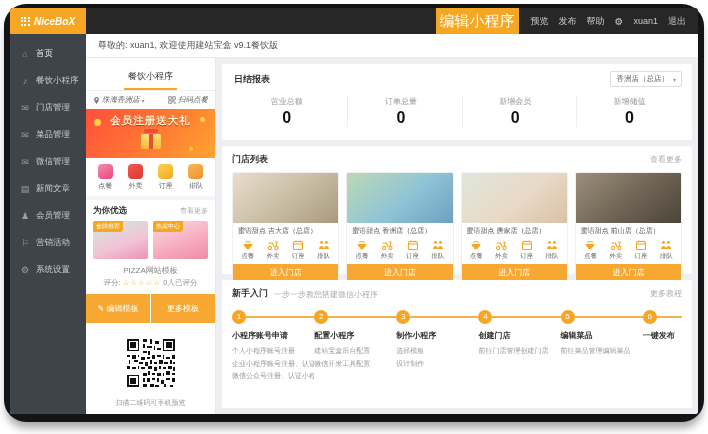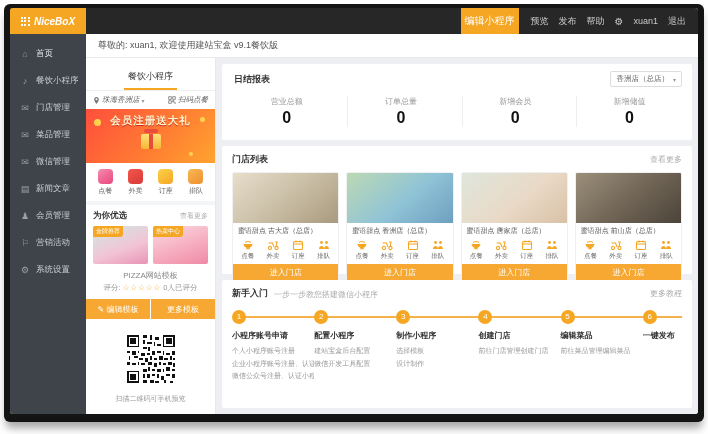--- a/index.html
+++ b/index.html
@@ -1,34 +1,34 @@
 <!DOCTYPE html>
 <html><head>
 <meta charset="utf-8">
 <style>
   * { box-sizing: border-box; margin: 0; padding: 0; }
   html,body { width: 708px; height: 434px; background: #fff; overflow: hidden;
     font-family: "Liberation Sans", "DejaVu Sans", sans-serif; }
   .frame { position: absolute; left: 4px; top: 4px; width: 700px; height: 418px;
-    background: #141414; border-radius: 6px; padding: 4px 6px 8px 6px;
+    background: #141414; border-radius: 22px; padding: 4px 6px 8px 6px;
     box-shadow: 0 8px 9px -2px rgba(0,0,0,.35); }
   .screen { width: 100%; height: 100%; border-radius: 3px; overflow: hidden;
     display: flex; flex-direction: column; background: #edeff3; }
 
   
   .topbar { height: 26px; background: #272727; display: flex; align-items: stretch; flex: none; }
   .logo { width: 76px; background: #f5a623; color: #fff; display: flex; align-items: center;
     justify-content: center; gap: 4px; font-size: 10px; font-weight: bold; font-style: italic; }
   .grid-glyph { display: inline-block; width: 9px; height: 9px;
     background:
       linear-gradient(#fff,#fff) 0 0/2px 2px no-repeat, linear-gradient(#fff,#fff) 3.5px 0/2px 2px no-repeat, linear-gradient(#fff,#fff) 7px 0/2px 2px no-repeat,
       linear-gradient(#fff,#fff) 0 3.5px/2px 2px no-repeat, linear-gradient(#fff,#fff) 3.5px 3.5px/2px 2px no-repeat, linear-gradient(#fff,#fff) 7px 3.5px/2px 2px no-repeat,
       linear-gradient(#fff,#fff) 0 7px/2px 2px no-repeat, linear-gradient(#fff,#fff) 3.5px 7px/2px 2px no-repeat, linear-gradient(#fff,#fff) 7px 7px/2px 2px no-repeat; }
   .topbar-spacer { flex: 1; }
-  .edit-mp-btn { background: #f5a623; color: #fff; border: none; font-size: 10px;
+  .edit-mp-btn { background: #f5a623; color: #fff; border: none; font-size: 15px;
     padding: 0 4px; cursor: pointer; font-family: inherit; }
   .topbar-links { display: flex; align-items: center; gap: 10px; padding: 0 12px; font-size: 9px; color: #c9c9c9; }
   .topbar-links span { cursor: pointer; }
   .gear { font-size: 10px; color: #c9c9c9; }
 
   
   .body-row { flex: 1; display: flex; min-height: 0; }
   .sidebar { width: 76px; background: #3e4449; flex: none; padding-top: 6px; }
   .side-item { height: 27px; display: flex; align-items: center; gap: 6px; padding-left: 10px;
     color: #c9cdd1; font-size: 8.5px; cursor: pointer; }
@@ -78,21 +78,21 @@
   .picks-imgs { display: flex; gap: 5px; margin-top: 4px; }
   .pick-img { flex: 1; height: 38px; border-radius: 2px; position: relative; overflow: hidden; cursor: pointer; }
   .pick-img.p1 { background: linear-gradient(160deg, #cfe9e2 0%, #f2c3d4 60%, #e993b4 100%); }
   .pick-img.p2 { background: linear-gradient(160deg, #fadbe3 0%, #f6aabc 60%, #ef8aa5 100%); }
   .pick-tag { position: absolute; left: 0; top: 0; background: #f5a623; color: #fff;
     font-size: 6px; padding: 1px 3px; border-radius: 0 0 3px 0; }
   .tpl-name { text-align: center; font-size: 8px; color: #888; margin-top: 6px; }
   .tpl-rating { text-align: center; font-size: 7.5px; color: #999; margin-top: 2px; }
   .stars { color: #f5a623; letter-spacing: 1px; }
   .tpl-btn-row { display: flex; gap: 1px; margin-top: 6px; }
-  .tpl-btn { flex: 1; height: 20px; background: #f7a832; color: #fff; border: none;
+  .tpl-btn { flex: 1; height: 29px; background: #f7a832; color: #fff; border: none;
     font-size: 8px; cursor: pointer; font-family: inherit; }
   .qr-wrap { text-align: center; padding: 14px 0 6px; }
   .qr-caption { font-size: 7px; color: #999; margin-top: 5px; }
 
   
   .main { flex: 1; min-width: 0; padding: 6px; display: flex; flex-direction: column; gap: 6px; overflow: hidden; }
   .card { background: #fff; border-radius: 2px; padding: 7px 10px; }
   .card-head { display: flex; justify-content: space-between; align-items: center; }
   .card-title { font-size: 9px; font-weight: bold; color: #333; }
   .card-more { font-size: 8px; color: #aaa; cursor: pointer; }

